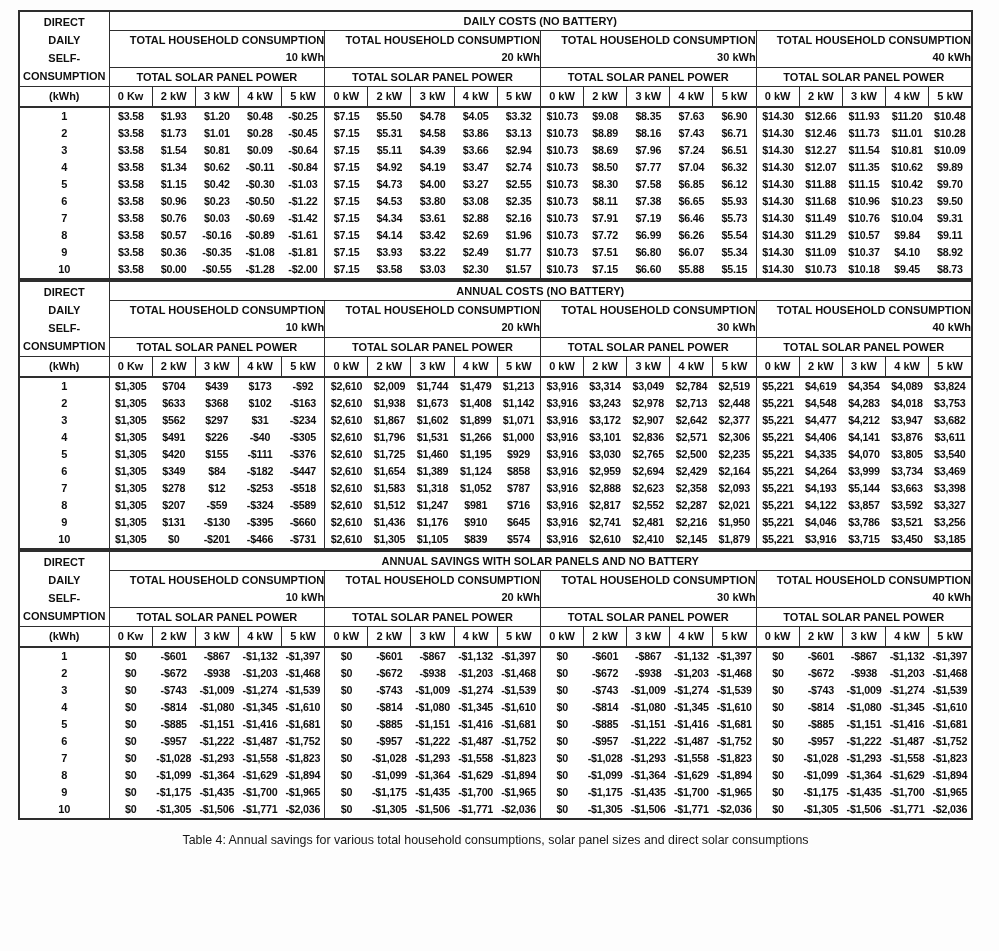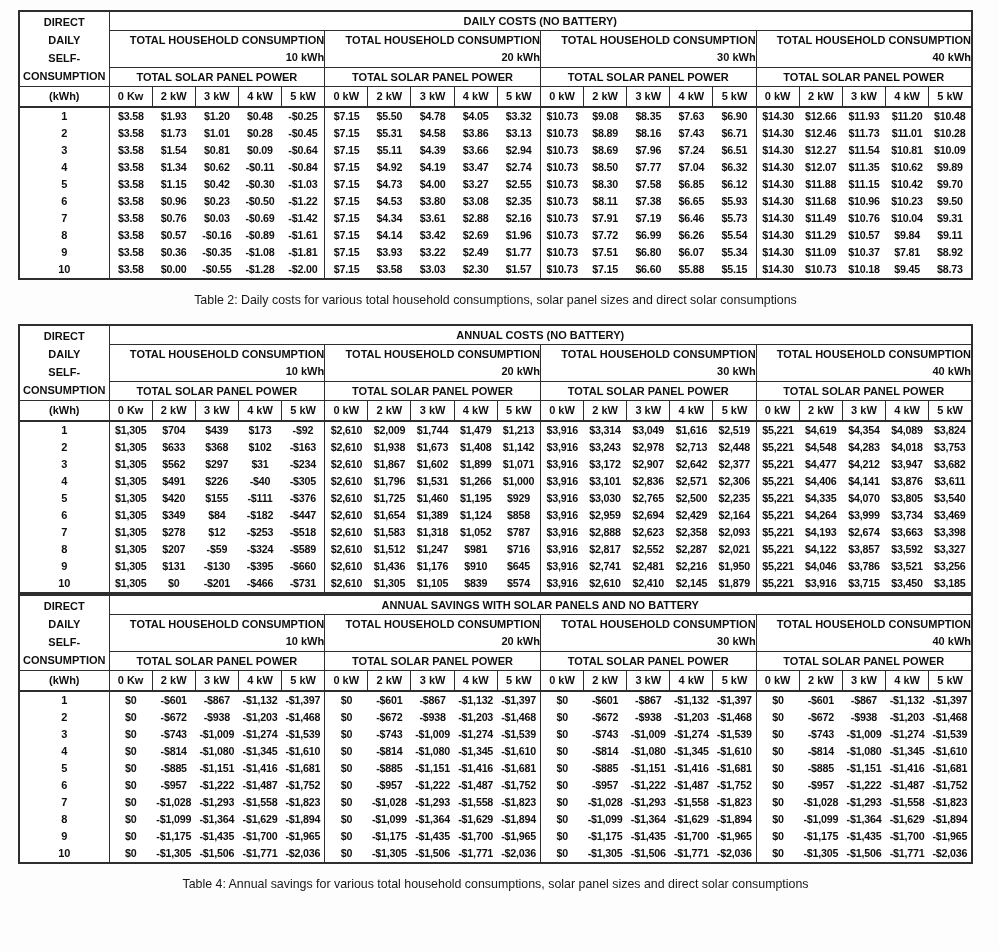--- a/index.html
+++ b/index.html
@@ -321,21 +321,21 @@
               <td>$2.49</td>
               <td>$1.77</td>
               <td class="group-start">$10.73</td>
               <td>$7.51</td>
               <td>$6.80</td>
               <td>$6.07</td>
               <td>$5.34</td>
               <td class="group-start">$14.30</td>
               <td>$11.09</td>
               <td>$10.37</td>
-              <td>$7.81</td>
+              <td>$4.10</td>
               <td>$8.92</td>
             </tr>
             <tr>
               <th class="rowlabel">10</th>
               <td class="group-start">$3.58</td>
               <td>$0.00</td>
               <td>-$0.55</td>
               <td>-$1.28</td>
               <td>-$2.00</td>
               <td class="group-start">$7.15</td>
@@ -349,21 +349,20 @@
               <td>$5.88</td>
               <td>$5.15</td>
               <td class="group-start">$14.30</td>
               <td>$10.73</td>
               <td>$10.18</td>
               <td>$9.45</td>
               <td>$8.73</td>
             </tr>
           </tbody>
         </table>
-        <div class="tbl-caption">Table 2: Daily costs for various total household consumptions, solar panel sizes and direct solar consumptions</div>
       </section>
       <section class="table-block">
         <table class="grid">
           <colgroup>
             <col class="col-left">
             <col>
             <col>
             <col>
             <col>
             <col>
@@ -450,21 +449,21 @@
               <td>$173</td>
               <td>-$92</td>
               <td class="group-start">$2,610</td>
               <td>$2,009</td>
               <td>$1,744</td>
               <td>$1,479</td>
               <td>$1,213</td>
               <td class="group-start">$3,916</td>
               <td>$3,314</td>
               <td>$3,049</td>
-              <td>$1,616</td>
+              <td>$2,784</td>
               <td>$2,519</td>
               <td class="group-start">$5,221</td>
               <td>$4,619</td>
               <td>$4,354</td>
               <td>$4,089</td>
               <td>$3,824</td>
             </tr>
             <tr>
               <th class="rowlabel">2</th>
               <td class="group-start">$1,305</td>
@@ -592,21 +591,21 @@
               <td>$1,318</td>
               <td>$1,052</td>
               <td>$787</td>
               <td class="group-start">$3,916</td>
               <td>$2,888</td>
               <td>$2,623</td>
               <td>$2,358</td>
               <td>$2,093</td>
               <td class="group-start">$5,221</td>
               <td>$4,193</td>
-              <td>$2,674</td>
+              <td>$5,144</td>
               <td>$3,663</td>
               <td>$3,398</td>
             </tr>
             <tr>
               <th class="rowlabel">8</th>
               <td class="group-start">$1,305</td>
               <td>$207</td>
               <td>-$59</td>
               <td>-$324</td>
               <td>-$589</td>

